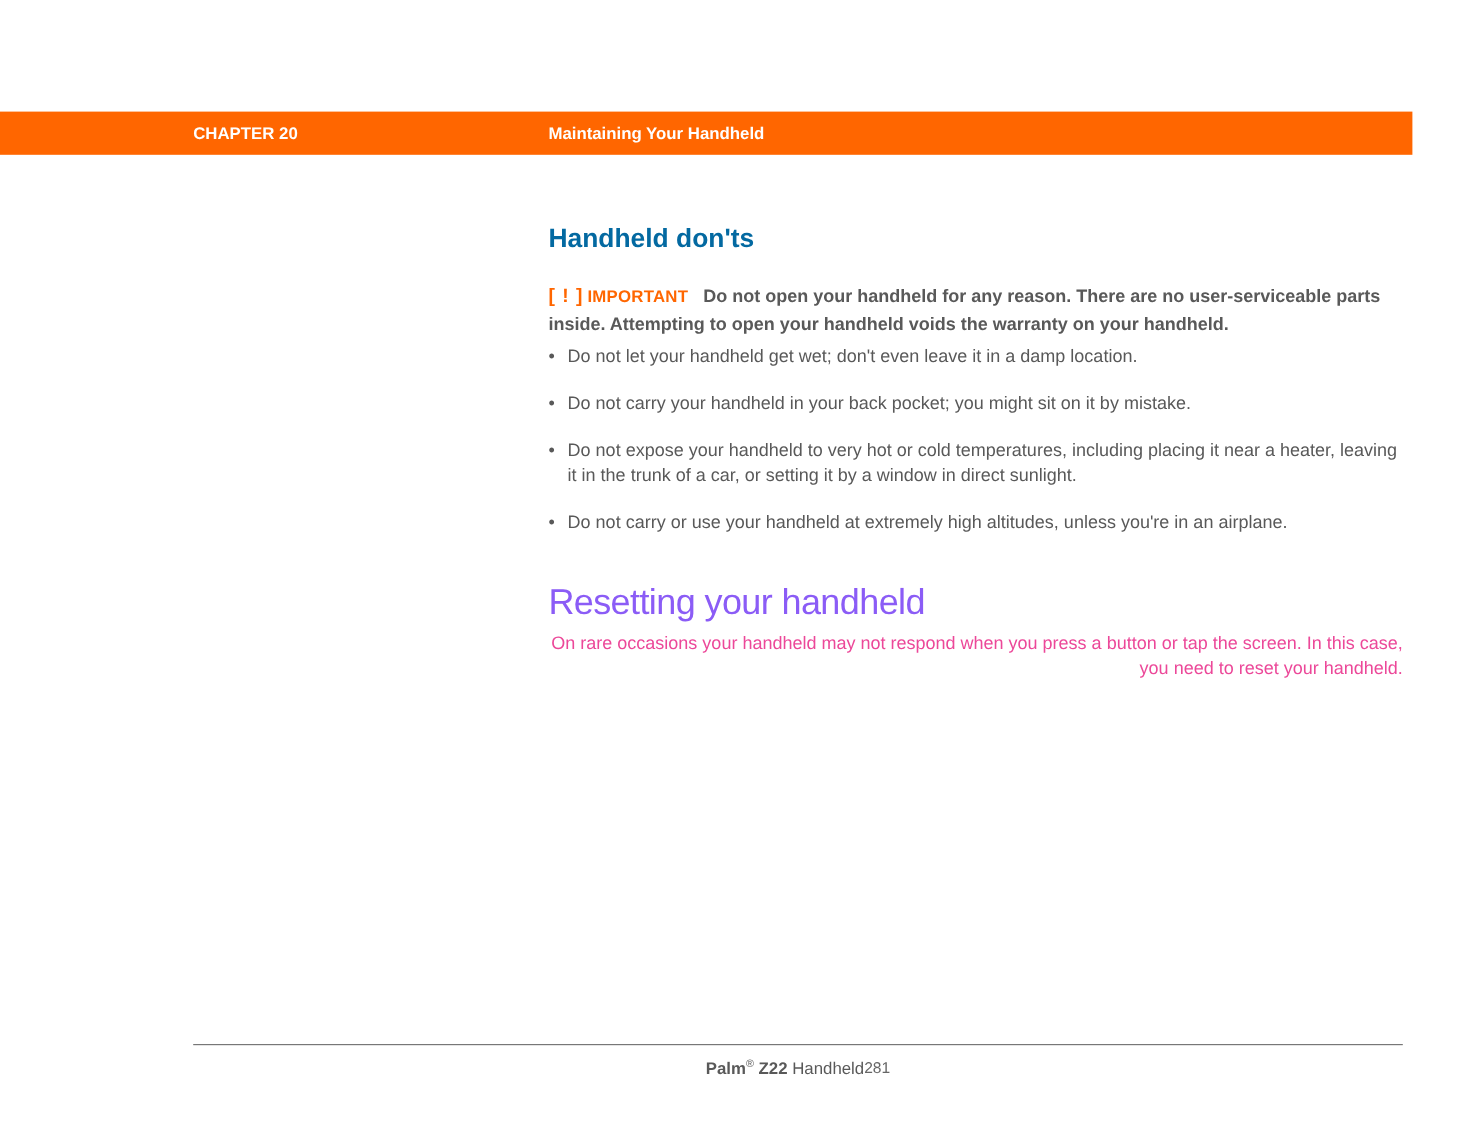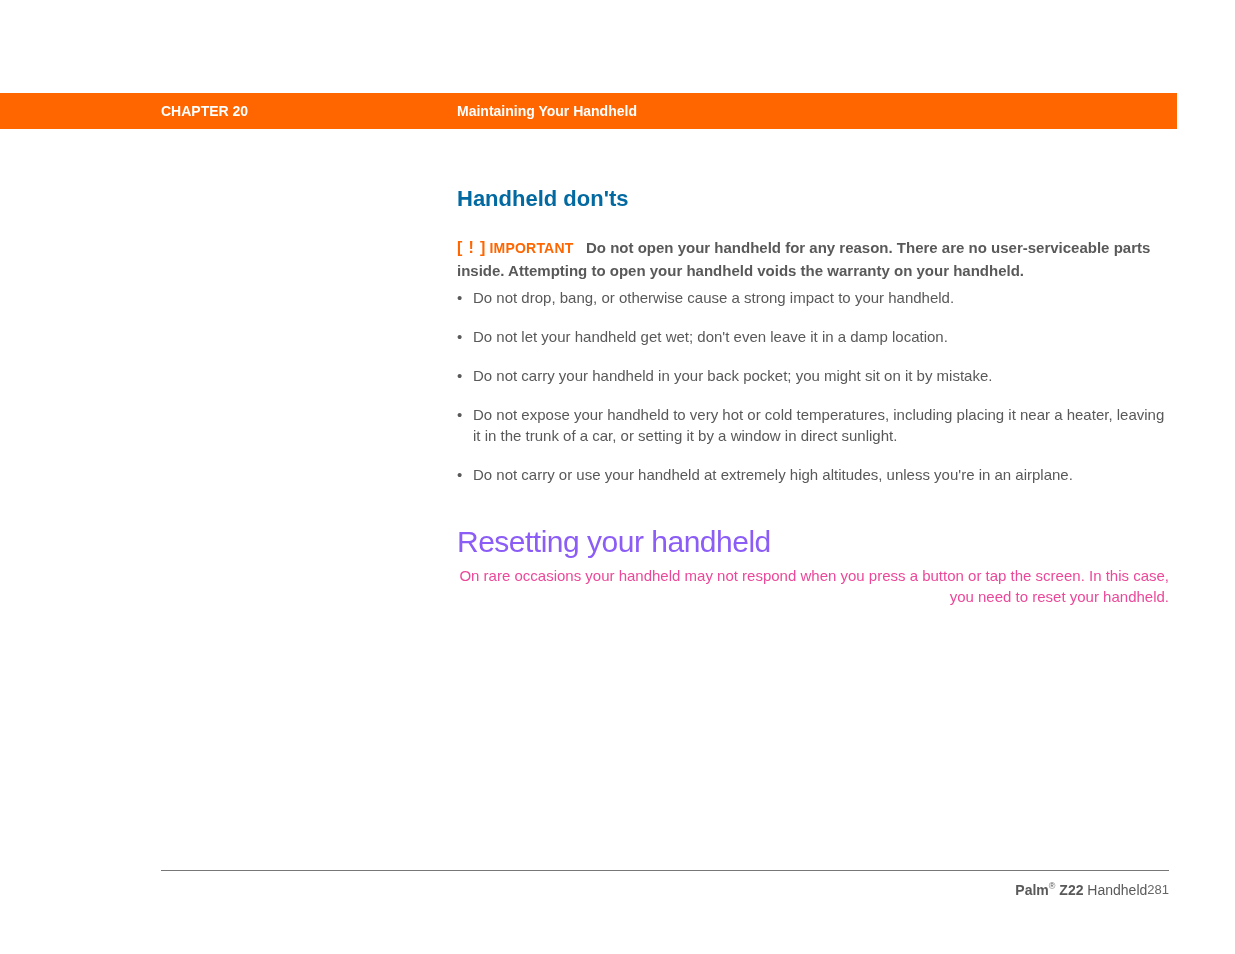--- a/index.html
+++ b/index.html
@@ -94,21 +94,21 @@
     text-align: right;
   }
   .footer {
     position: absolute;
     left: 161px;
     right: 66px;
     bottom: 56px;
     border-top: 1px solid #777;
     padding-top: 10px;
     display: flex;
-    justify-content: flex-end;
+    justify-content: center;
     align-items: center;
     font-size: 14px;
     color: #595959;
   }
   .footer-prod { }
   .footer-prod .brand { font-weight: bold; }
   .footer-prod .reg { font-size: 9px; vertical-align: super; }
   .page-num { font-size: 13px; color: #666; }
 </style>
 </head>
@@ -126,21 +126,20 @@
   <div class="important-block">
     <span class="bracket">[</span>
     <span class="bracket" style="padding:0 2px;">!</span>
     <span class="bracket">]</span>
     <span class="important-tag">IMPORTANT</span>
     &nbsp;
     <span class="important-body">Do not open your handheld for any reason. There are no user-serviceable parts inside. Attempting to open your handheld voids the warranty on your handheld.</span>
   </div>
 
   <ul class="bullets">
-    <li>Do not drop, bang, or otherwise cause a strong impact to your handheld.</li>
     <li>Do not let your handheld get wet; don't even leave it in a damp location.</li>
     <li>Do not carry your handheld in your back pocket; you might sit on it by mistake.</li>
     <li>Do not expose your handheld to very hot or cold temperatures, including placing it near a heater, leaving it in the trunk of a car, or setting it by a window in direct sunlight.</li>
     <li>Do not carry or use your handheld at extremely high altitudes, unless you're in an airplane.</li>
   </ul>
 
   <div class="h1">Resetting your handheld</div>
   <div class="para">On rare occasions your handheld may not respond when you press a button or tap the screen. In this case, you need to reset your handheld.</div>
 
 

